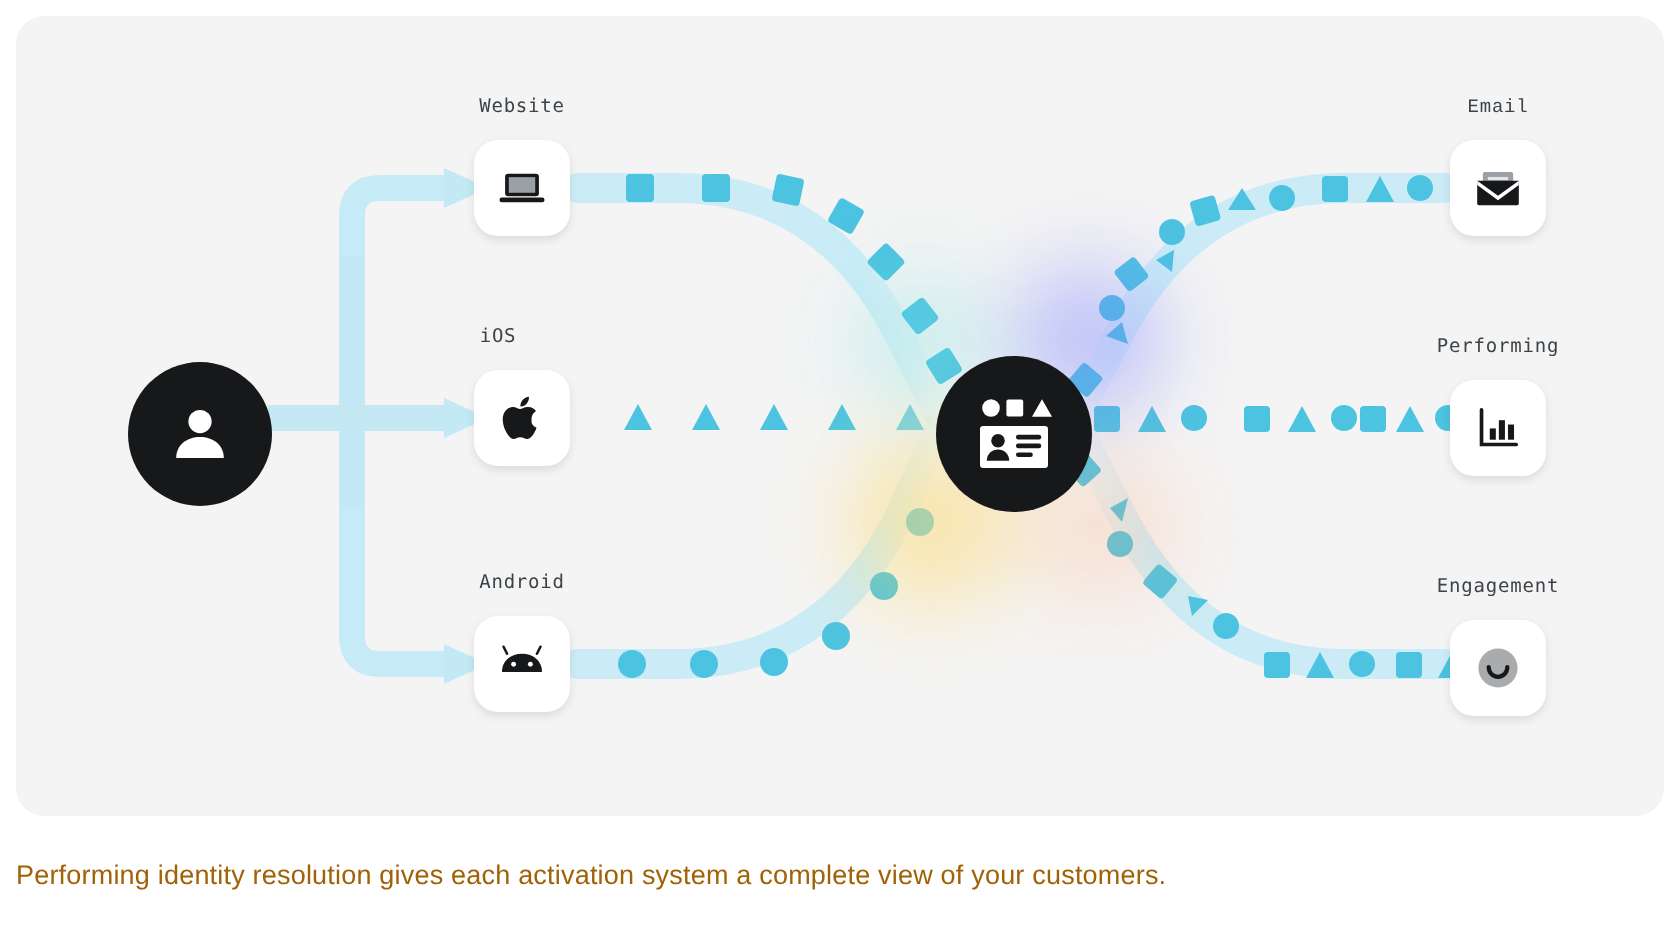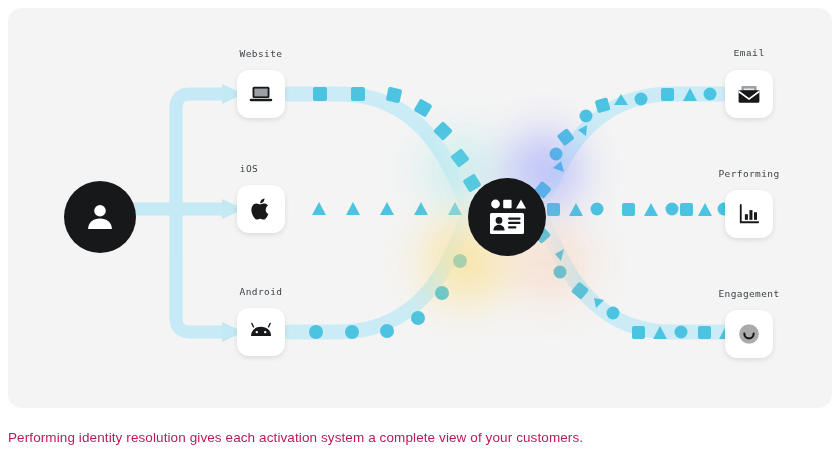--- a/index.html
+++ b/index.html
@@ -72,21 +72,21 @@
   .g3{left:18px;top:16px;width:110px;height:110px;
       background:radial-gradient(circle at 50% 50%, rgba(120,225,225,.45), rgba(120,225,225,0) 70%);}
   .g4{left:104px;top:104px;width:120px;height:120px;
       background:radial-gradient(circle at 50% 50%, rgba(255,170,120,.38), rgba(255,170,120,0) 70%);}
 
   
   .caption{
     position:absolute;left:8px;top:430px;
     width:824px;
     font-size:13.5px;
-    color:#be185d;
+    color:#a16207;
     letter-spacing:.1px;
   }
 </style>
 </head>
 <body>
 
 <div class="page">
 
   <div class="diagram-card">
 

